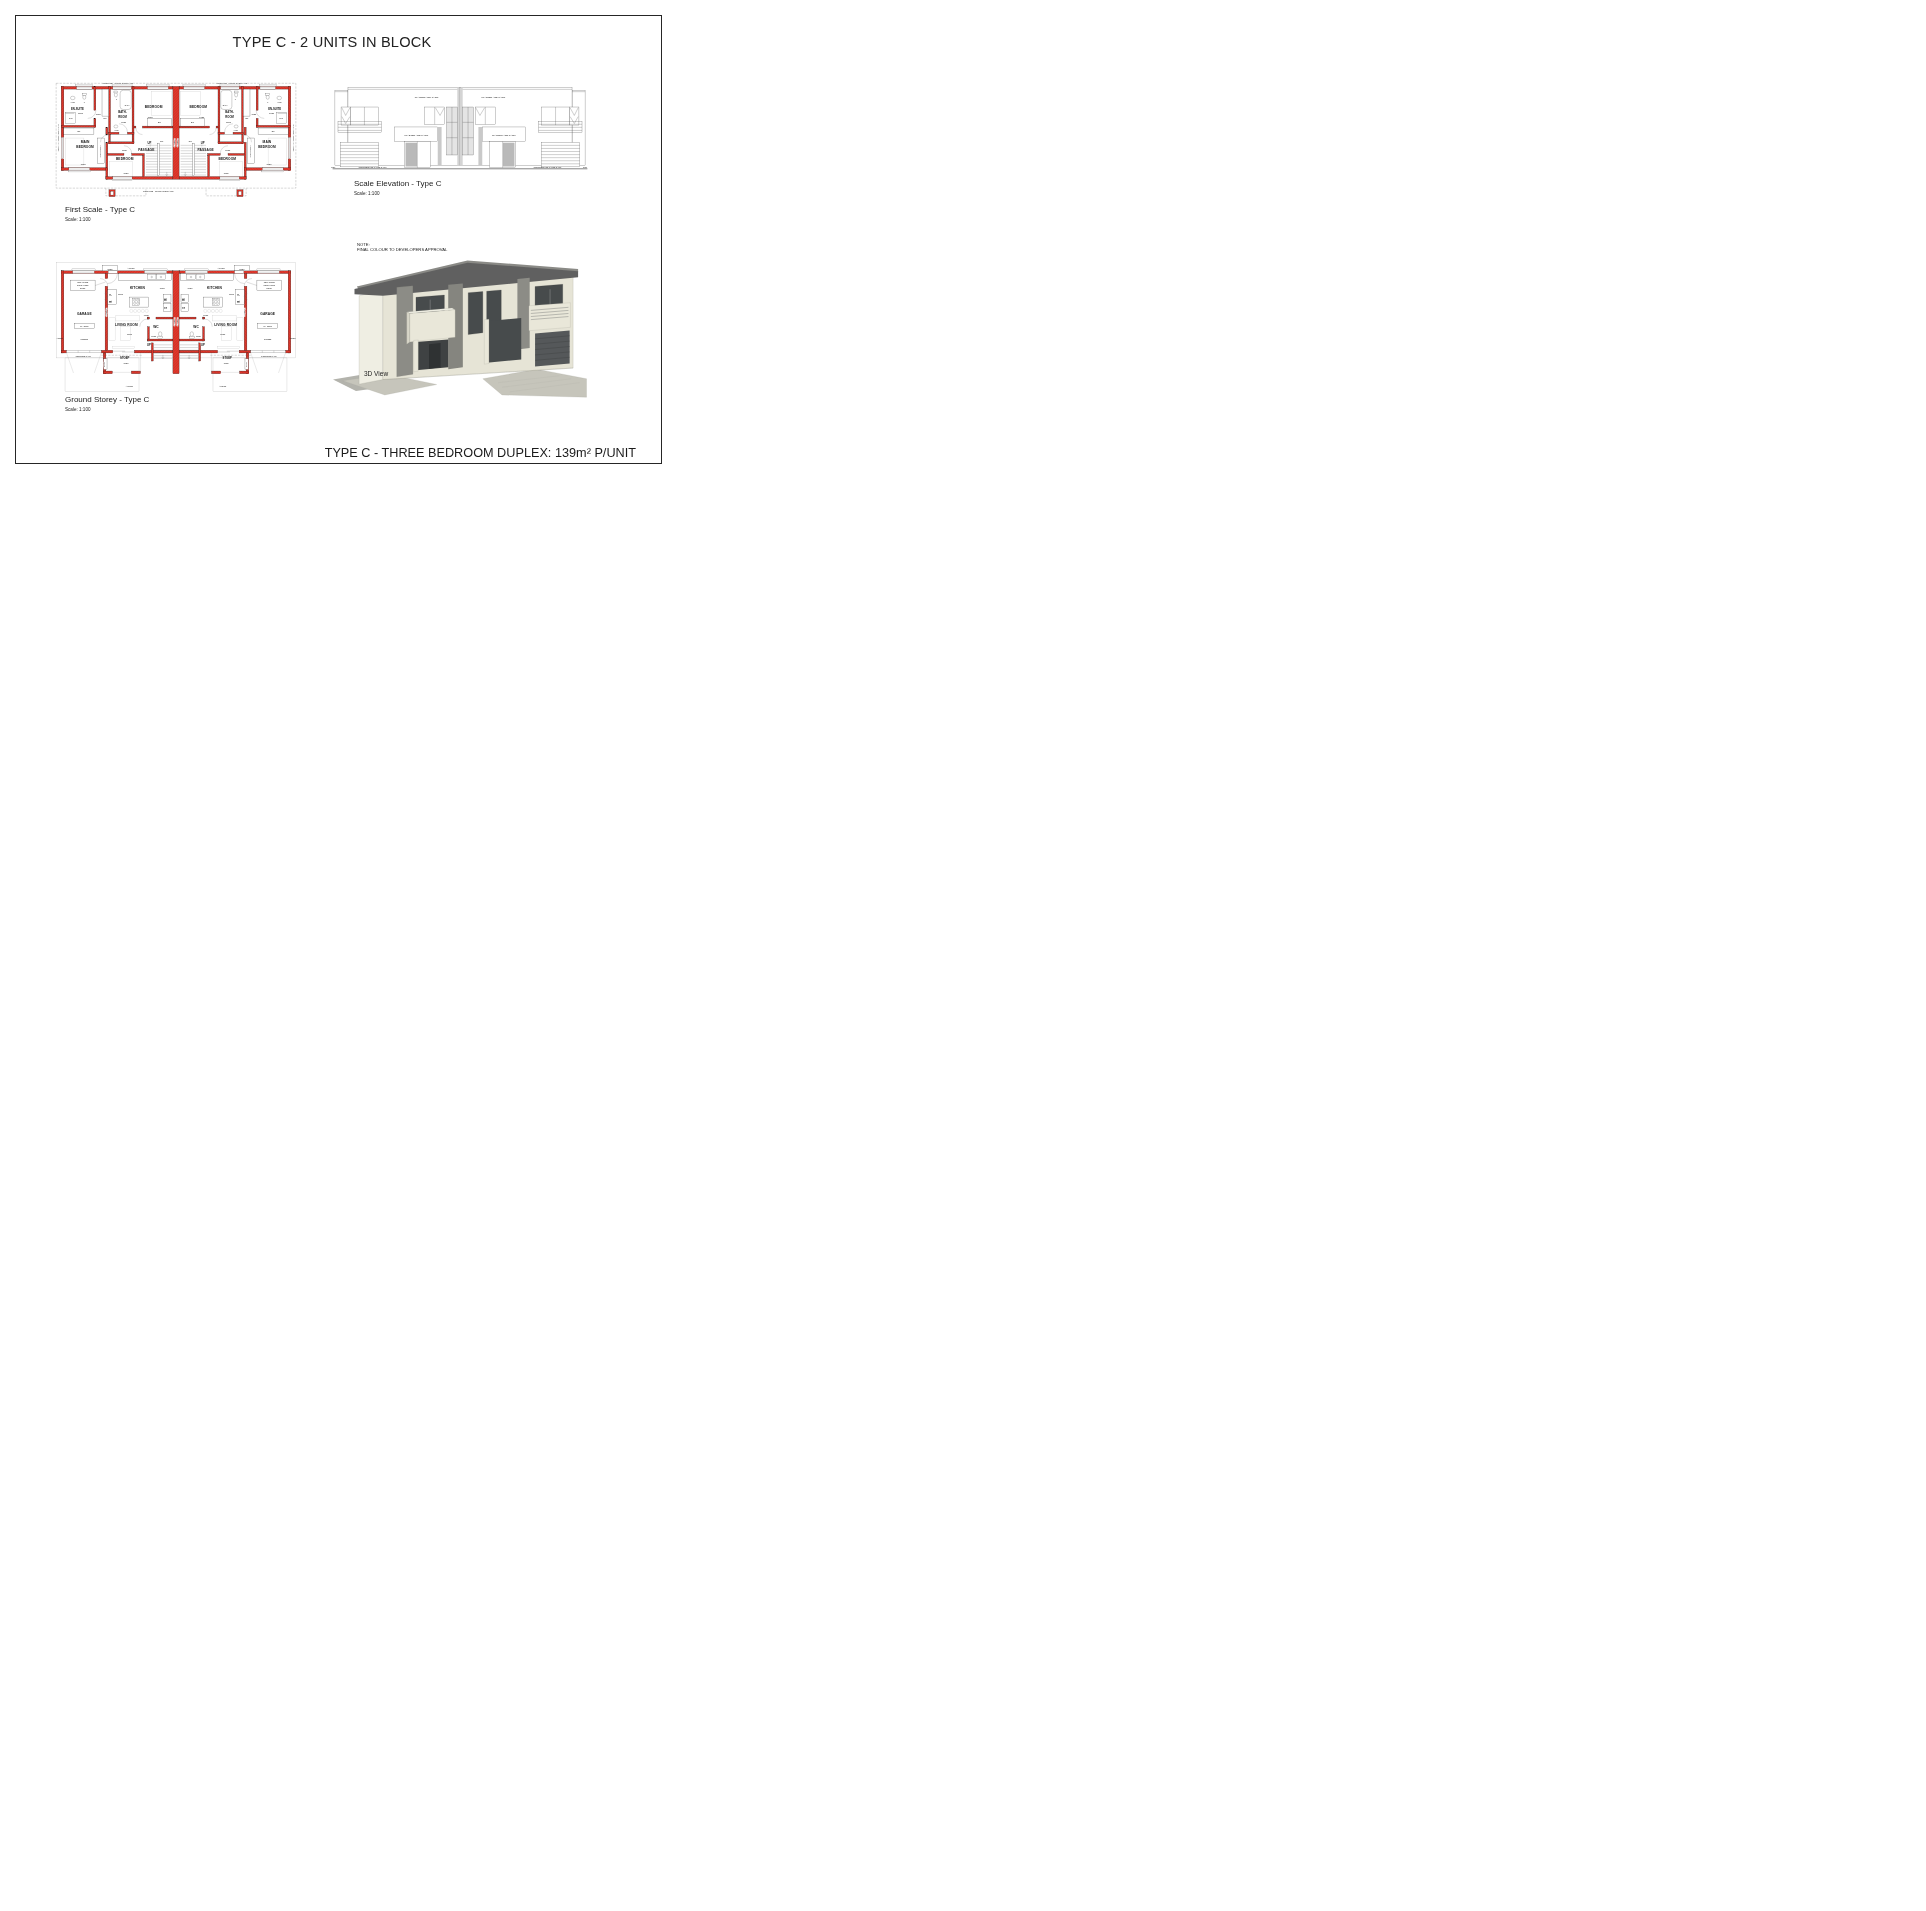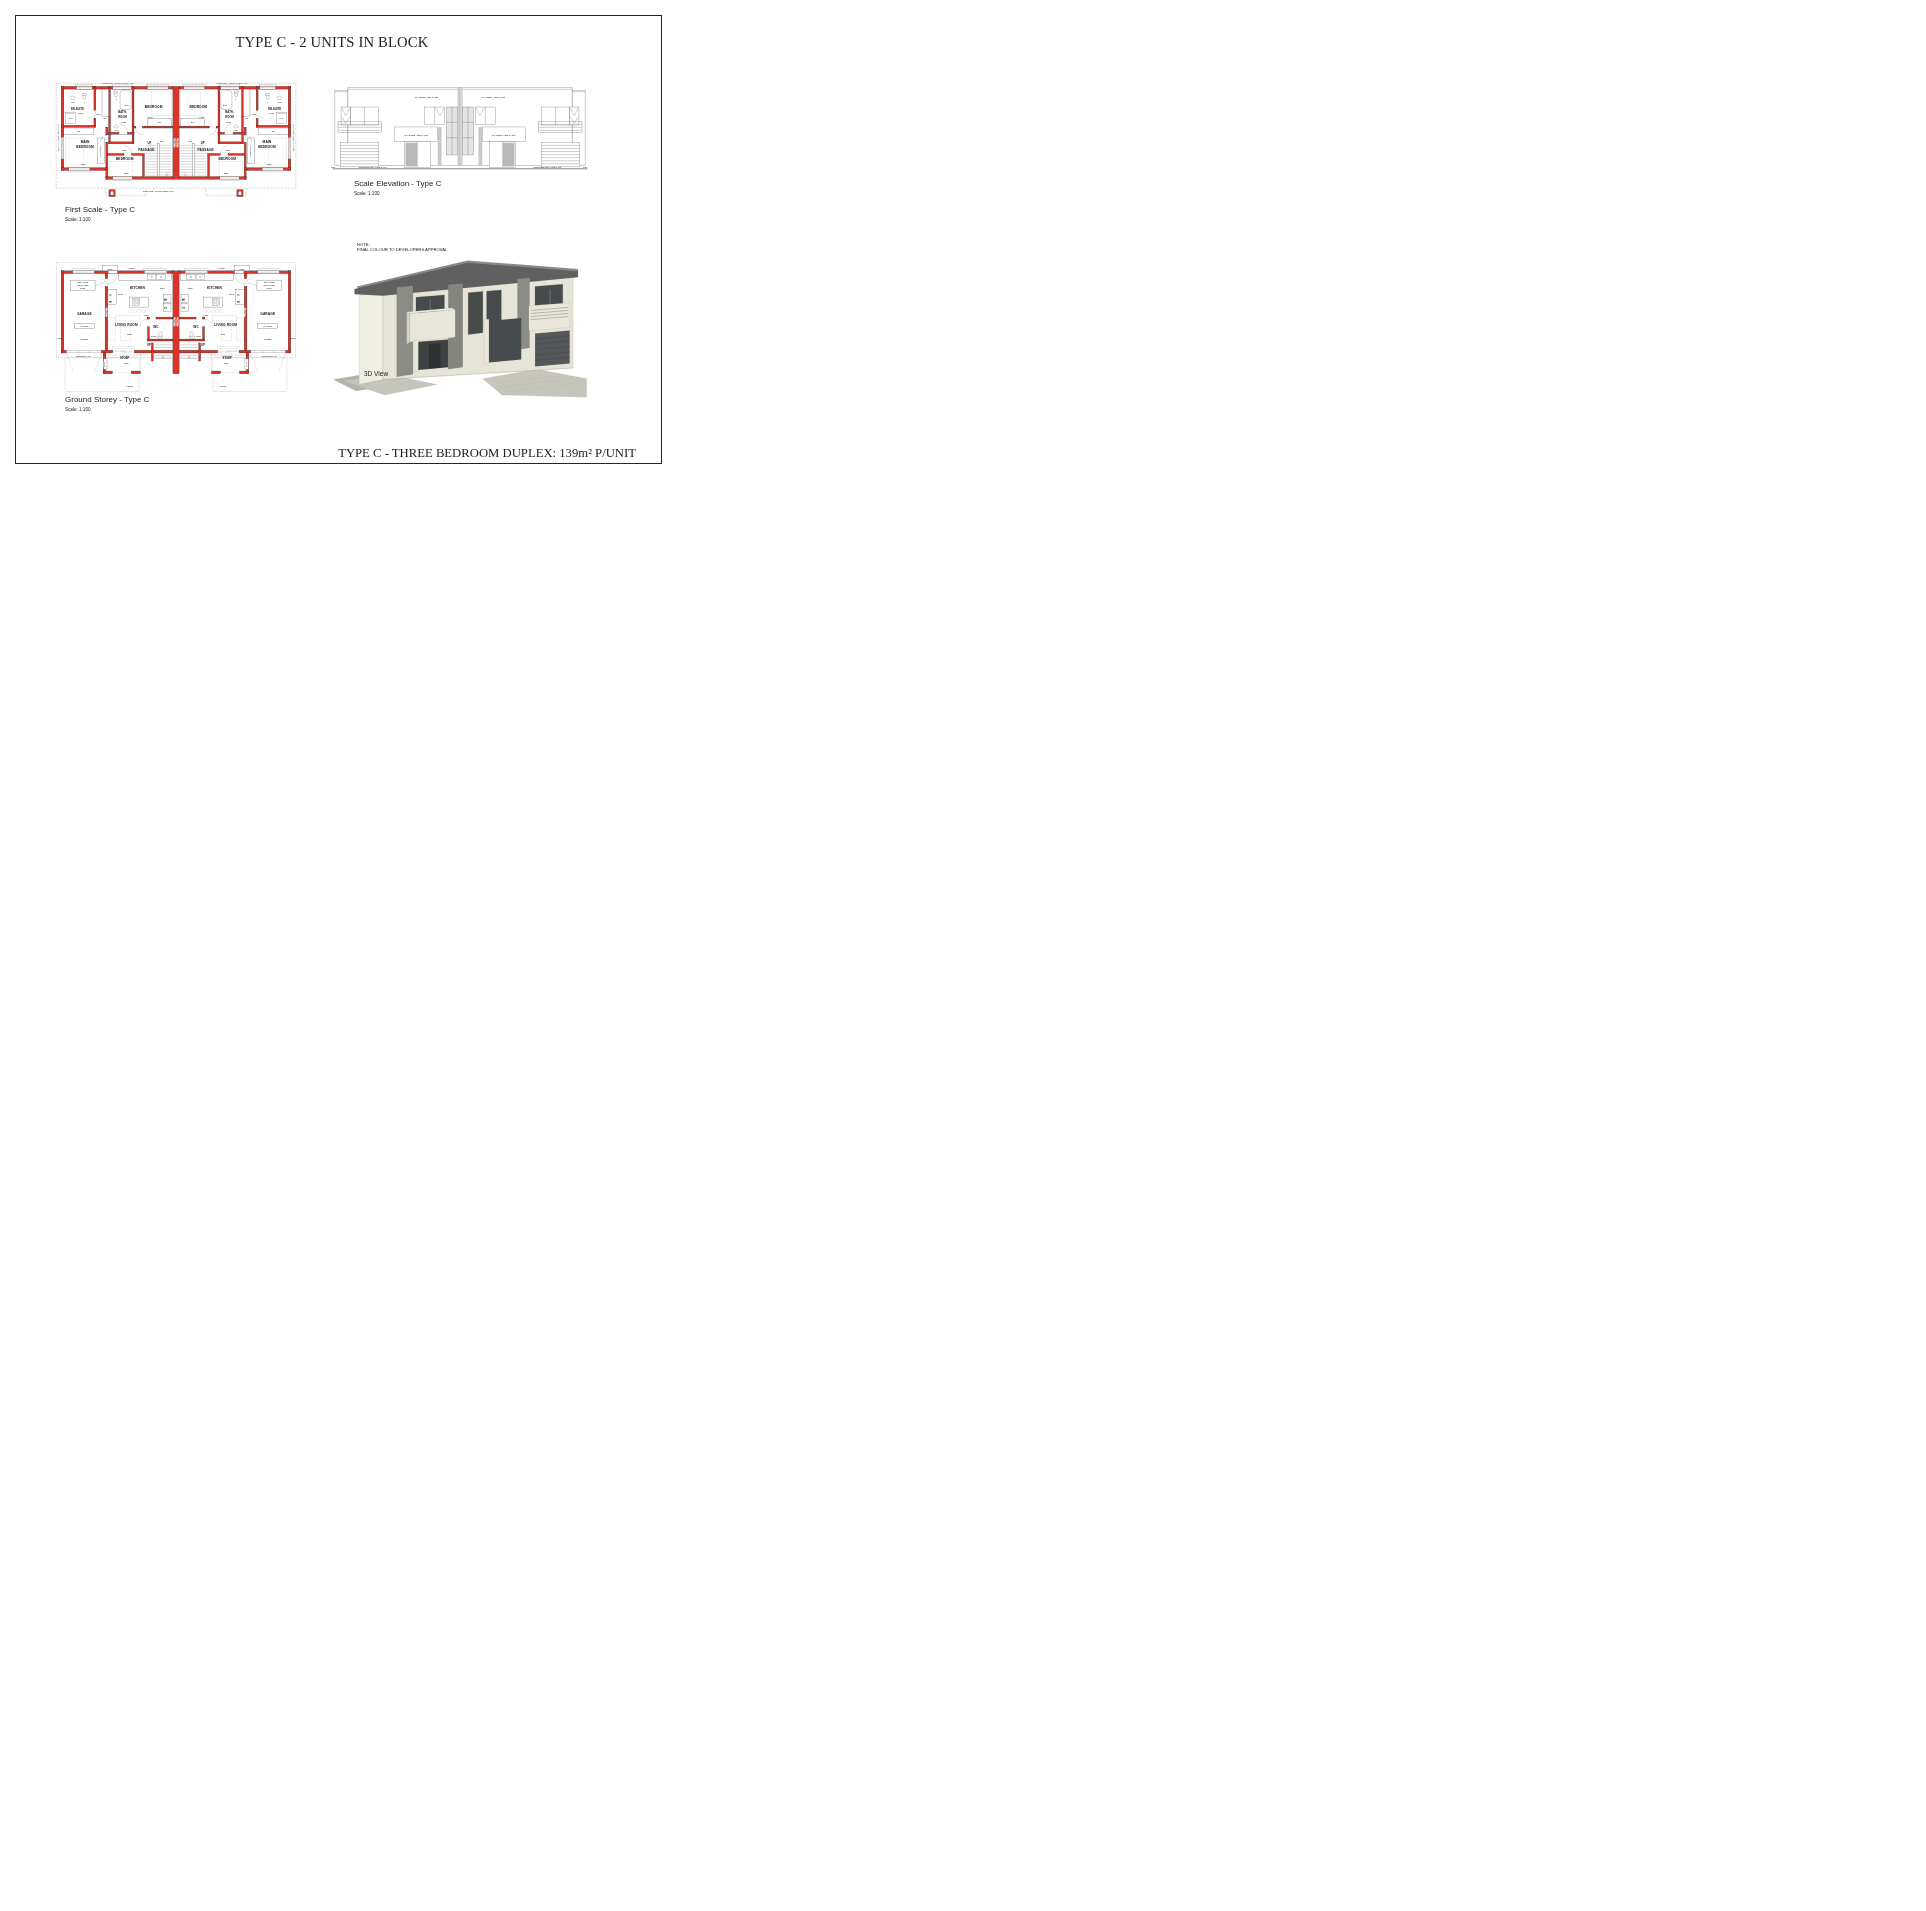--- a/index.html
+++ b/index.html
@@ -1,21 +1,21 @@
 <!DOCTYPE html>
 <html style="font-size:6.2px"><head>
 <meta charset="utf-8">
 <style>
   html,body{margin:0;padding:0;background:#ffffff;}
   body{font-family:"Liberation Sans",sans-serif;color:#1c1c1c;}
   .sheet{position:relative;width:676px;height:478px;background:#fff;overflow:hidden;}
   .border{position:absolute;left:14.6px;top:14.6px;width:645px;height:447px;border:1px solid #262626;}
   .main-title{position:absolute;left:197px;top:34px;width:270px;text-align:center;
-    font-size:14.6px;letter-spacing:0.2px;color:#222;white-space:nowrap;font-family:Liberation Serif, serif;}
-  .footer-title{position:absolute;right:40px;top:446px;font-size:12.7px;color:#1b1b1b;white-space:nowrap;font-family:Liberation Serif, serif;}
+    font-size:14.6px;letter-spacing:0.2px;color:#222;white-space:nowrap;}
+  .footer-title{position:absolute;right:40px;top:446px;font-size:12.7px;color:#1b1b1b;white-space:nowrap;}
   .cap{position:absolute;}
   .cap .c1{font-size:8px;color:#222;}
   .cap .c2{font-size:4.6px;color:#222;margin-top:2.7px;}
   .cap3d{position:absolute;font-size:6.5px;color:#222;}
   .note{position:absolute;font-size:4.2px;line-height:5.4px;color:#222;}
   .panel{position:absolute;}
   svg{font-family:"Liberation Sans",sans-serif;}
   svg text{text-anchor:middle;fill:#161616;}
   .w{fill:url(#hatch);stroke:#161616;stroke-width:.7;}
   .box{fill:#fff;stroke:#161616;stroke-width:.6;}

